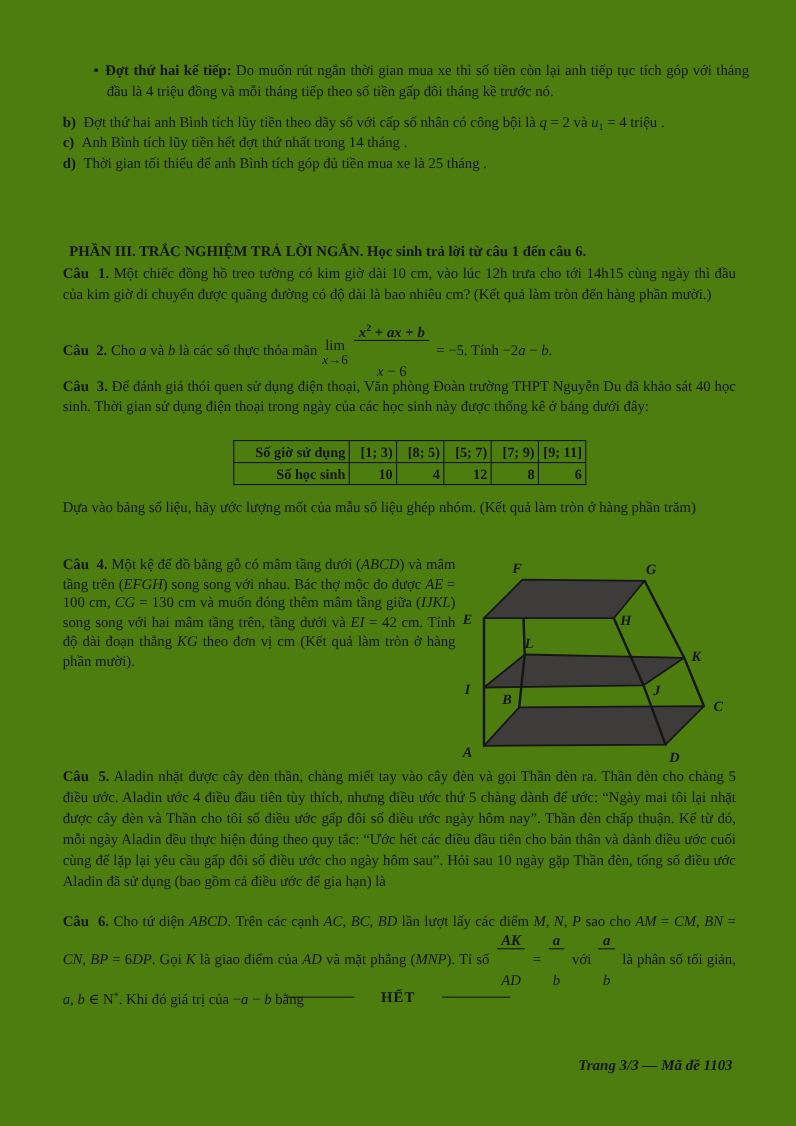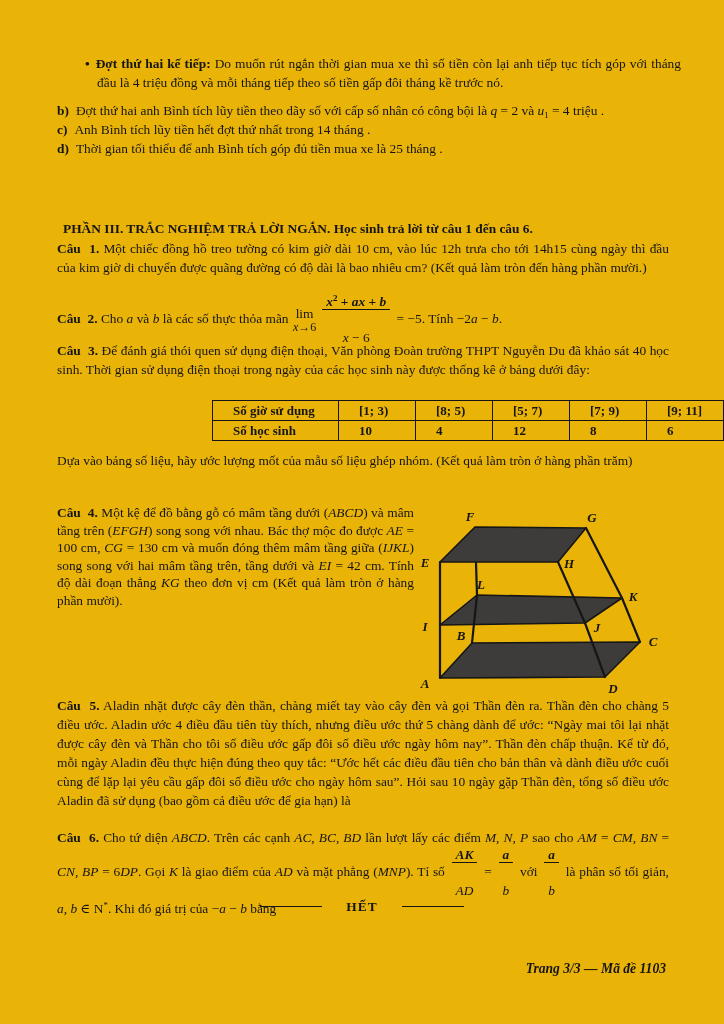--- a/index.html
+++ b/index.html
@@ -1,19 +1,19 @@
 <!DOCTYPE html>
 <html><head>
 <meta charset="utf-8">
 <style>
   html,body{margin:0;padding:0;background:#e8e8e6;}
   .page{
     position:relative;
     width:724px;height:1024px;
-    background:#eab308;
+    background:#4d7c0f;
     font-family:"Liberation Serif","DejaVu Serif",serif;
     color:#151515;
     font-size:13.4px;
     line-height:19px;
     overflow:hidden;
   }
   .p{position:absolute;left:57px;width:612px;text-align:justify;}
   .s-r{font-style:normal;}
   .s-b{font-weight:bold;}
   .s-i{font-style:italic;}
@@ -26,21 +26,21 @@
   .item{padding-left:37px;text-indent:-37px;text-align:justify;}
   .item-label{font-weight:bold;margin-right:7px;}
   .heading{position:absolute;left:57px;top:219px;width:612px;font-weight:bold;text-indent:6px;}
   .frac{display:inline-block;vertical-align:middle;text-align:center;margin:0 3px;line-height:1.15;}
   .frac .fn{display:block;border-bottom:1.4px solid #151515;padding:0 4px;font-weight:bold;}
   .frac .fd{display:block;padding:0 4px;margin-top:20px;}
   .lim{display:inline-block;vertical-align:middle;text-align:center;margin:0 3px 0 1px;line-height:1;}
   .lim .lt{display:block;}
   .lim .lb{display:block;font-size:12px;margin-top:1px;}
   .qtable{position:absolute;left:212px;top:400px;border-collapse:collapse;font-weight:bold;font-size:13px;}
-  .qtable td{border:1.4px solid #151515;text-align:left;padding:0 20px;height:19px;line-height:16px;}
+  .qtable td{border:1.4px solid #151515;text-align:right;padding:0 3px;height:19px;line-height:16px;}
   .qtable td.c0{width:98px;}
   .qtable td.cv{min-width:36px;}
   .figure{position:absolute;left:412px;top:500px;}
   .fig-lbl{font-family:"Liberation Serif","DejaVu Serif",serif;font-size:13px;font-weight:bold;font-style:italic;fill:#151515;text-anchor:middle;}
   .fig-edge{fill:none;stroke:#161616;stroke-width:2.2;stroke-linejoin:round;stroke-linecap:round;}
   .fig-shelf{stroke:#161616;stroke-width:1.6;stroke-linejoin:round;}
   .het{position:absolute;left:0;top:897px;width:724px;display:flex;align-items:center;justify-content:center;gap:24px;}
   .het .dash{display:inline-block;width:62px;height:0;border-top:1.8px solid #151515;}
   .het-label{font-weight:bold;letter-spacing:1px;}
   .footer{position:absolute;right:58px;top:959px;font-weight:bold;font-style:italic;font-size:13.6px;}

